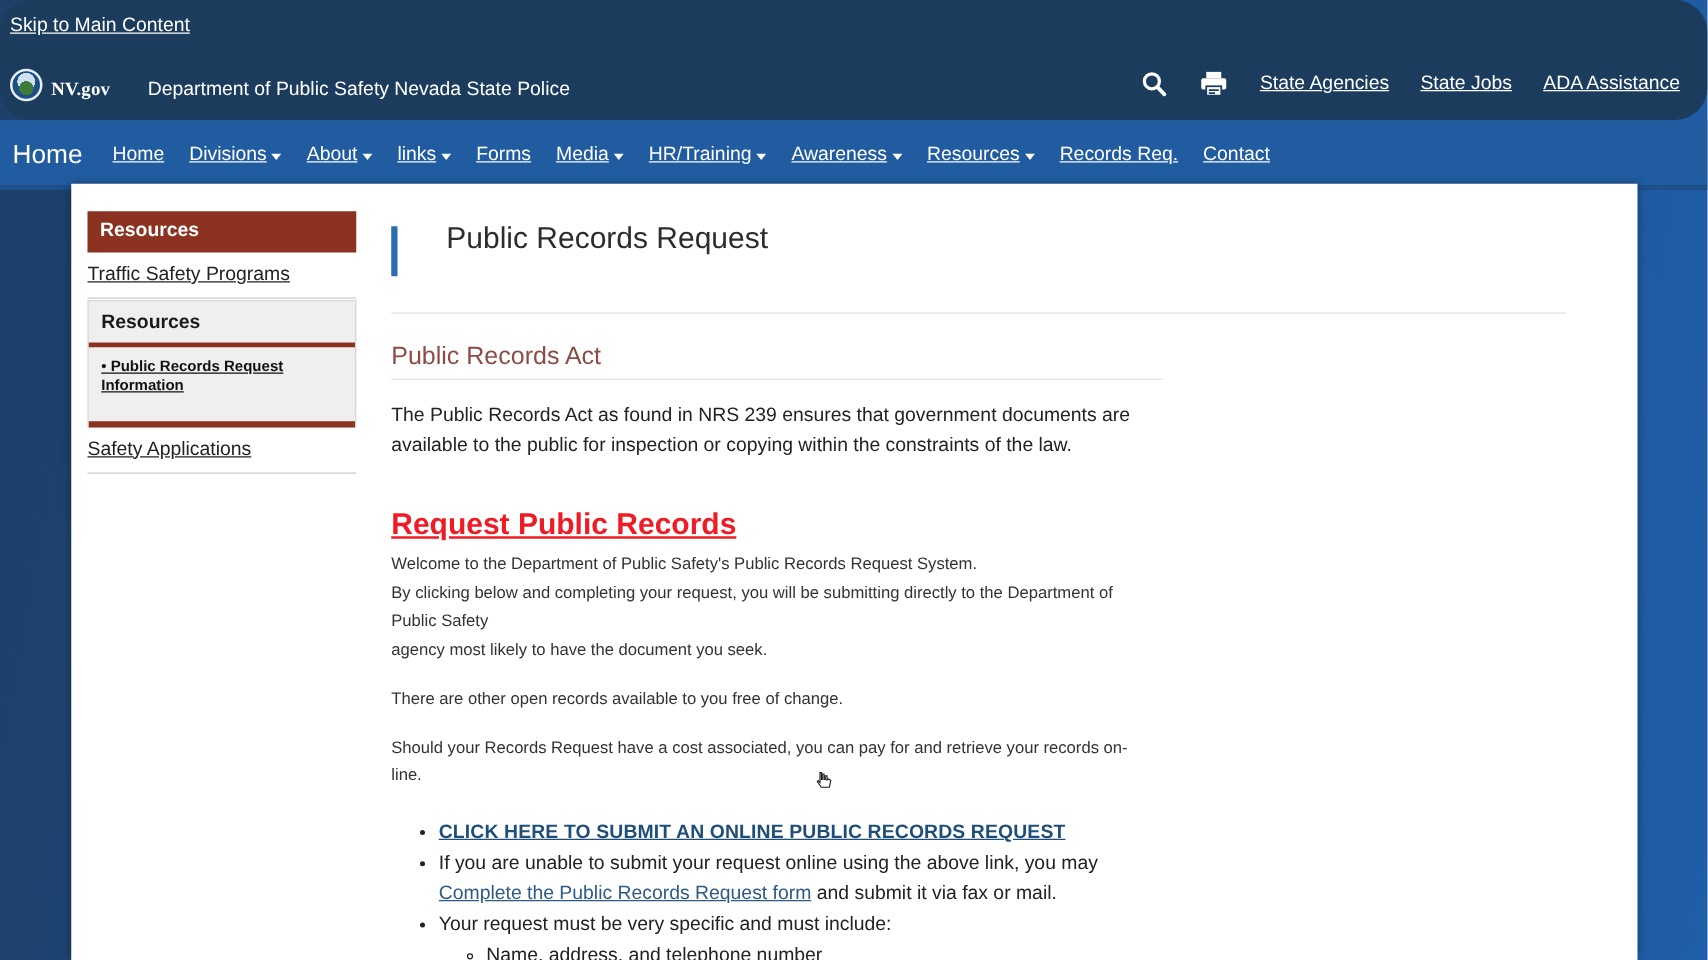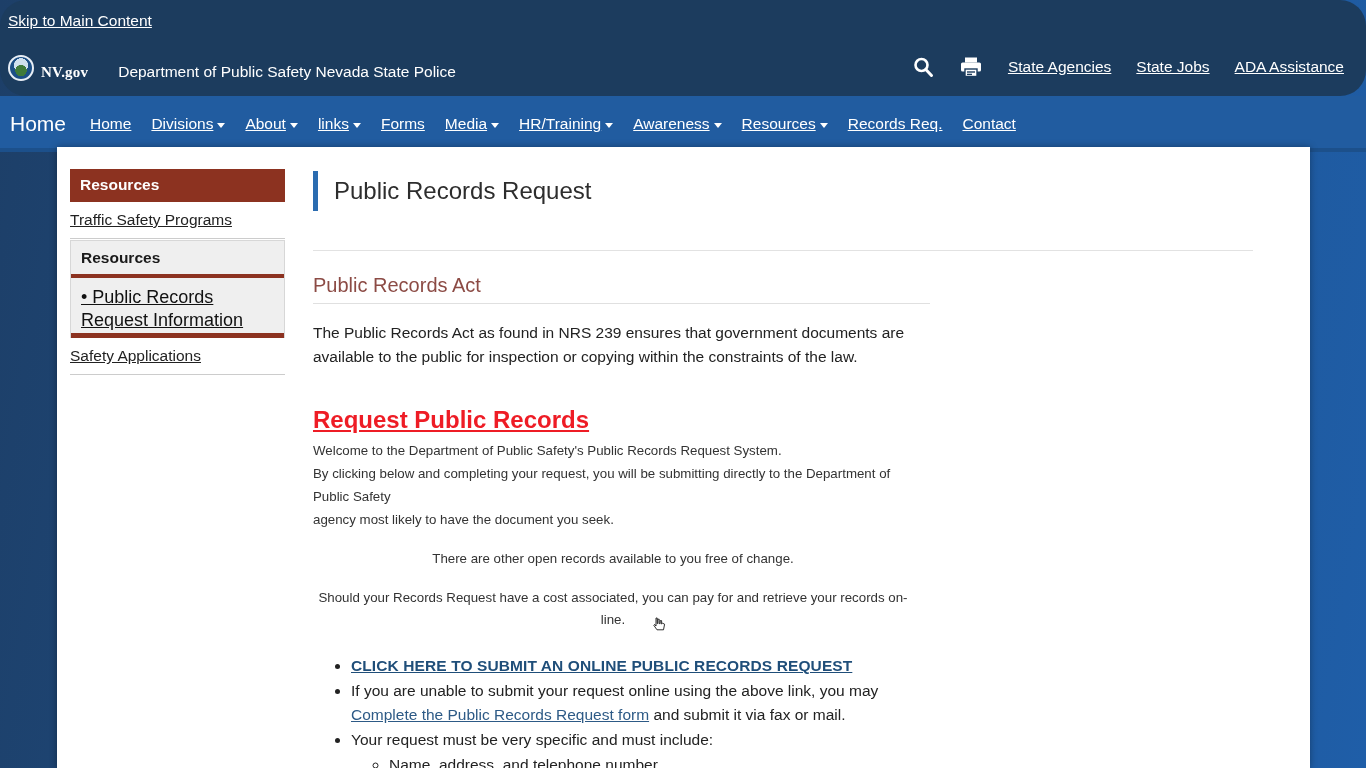--- a/index.html
+++ b/index.html
@@ -143,42 +143,42 @@
     margin-top: 1px;
   }
   .side-group-title {
     font-weight: bold;
     font-size: 15.5px;
     color: #1a1a1a;
     padding: 8px 10px 7px 10px;
     border-bottom: 4px solid #8c3220;
   }
   .side-active {
-    font-weight: normal;
-    font-size: 18px;
+    font-weight: bold;
+    font-size: 12px;
     color: #111111;
     line-height: 1.28;
-    padding: 8px 10px 1px 10px;
+    padding: 8px 10px 20px 10px;
     border-bottom: 5px solid #8c3220;
     background: #efefef;
   }
   .side-after {
     font-size: 15.5px;
     color: #222222;
     padding: 9px 2px 9px 0px;
     border-bottom: 1px solid #cccccc;
   }
 
   
   .content {
     position: absolute;
     left: 256px; top: 14px;
     width: 975px;
   }
-  .title-row { display: flex; align-items: center; }
+  .title-row { display: flex; align-items: flex-end; gap: 23px; }
   .title-bar {
     width: 5px; height: 40px;
     background: #2b6cb0;
     flex: 0 0 auto;
   }
   .page-title {
     font-size: 24px;
     color: #2d2d2d;
     padding-left: 16px;
     font-weight: normal;
@@ -212,21 +212,21 @@
     color: #ee1c25;
     text-decoration: underline;
     display: inline-block;
   }
   .sm {
     font-size: 13.3px;
     color: #333333;
     line-height: 1.72;
     width: 600px;
   }
-  .sm.gap { margin-top: 16px; text-align: center; }
+  .sm.gap { margin-top: 16px; }
   ul.lvl1 {
     margin: 22px 0 0 0;
     padding-left: 38px;
     list-style: disc;
   }
   ul.lvl1 > li {
     font-size: 15.5px;
     color: #222222;
     line-height: 1.55;
     margin-bottom: 1px;

